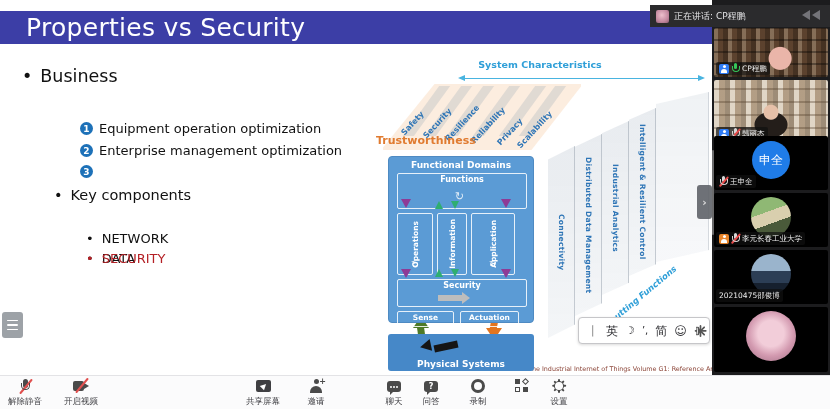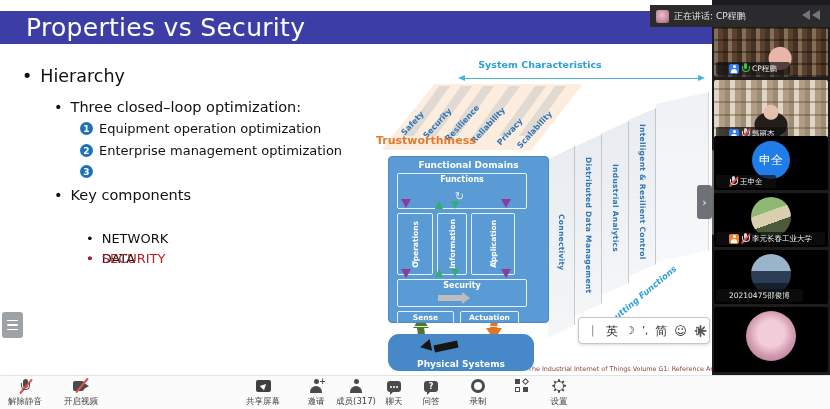--- a/index.html
+++ b/index.html
@@ -42,56 +42,56 @@
 
   .oplane{position:absolute;left:383px;top:84px;width:198px;height:66px;background:rgba(244,196,150,0.3);clip-path:polygon(26% 0,101% 0,75% 100%,-1% 100%);}
   .trustw{position:absolute;left:376px;top:134px;font-size:11px;font-weight:bold;color:#e07b30;}
   .wedge{position:absolute;top:86px;width:11px;height:50px;transform:skewX(-36deg);background:rgba(165,176,188,0.32);}
   .charlab{position:absolute;transform-origin:0 100%;transform:rotate(-47deg);font-size:8px;font-weight:bold;color:#2e75b6;white-space:nowrap;}
 
   .slab{position:absolute;background:linear-gradient(180deg,rgba(214,220,227,0.55),rgba(232,236,240,0.5));border-right:1px solid rgba(150,160,172,0.5);clip-path:polygon(0 7%,100% 0,100% 93%,0 100%);display:flex;align-items:center;justify-content:center;}
   .slab span{writing-mode:vertical-rl;font-weight:bold;font-size:7.5px;color:#2e75b6;white-space:nowrap;letter-spacing:.3px;}
   .crosscut{position:absolute;left:588px;top:334px;transform-origin:0 0;transform:rotate(-40deg);font-size:8.5px;font-weight:bold;font-style:italic;color:#2f9fd8;white-space:nowrap;}
 
-  .fdbox{position:absolute;left:388px;top:156px;width:161px;height:167px;background:#5b9bd5;border:1px solid #4e8ac2;border-radius:4px;box-sizing:border-box;z-index:5;}
+  .fdbox{position:absolute;left:388px;top:156px;width:146px;height:167px;background:#5b9bd5;border:1px solid #4e8ac2;border-radius:4px;box-sizing:border-box;z-index:5;}
   .fdtitle{position:absolute;left:0;top:3px;width:100%;text-align:center;font-size:9px;font-weight:bold;color:#fff;}
   .fcell{position:absolute;border:1px solid rgba(255,255,255,0.85);border-radius:2px;box-sizing:border-box;}
   .fcell .hlab{position:absolute;left:0;top:1px;width:100%;text-align:center;font-size:8px;font-weight:bold;color:#fff;}
   .fcell .vlab{position:absolute;left:0;top:0;width:100%;height:100%;display:flex;align-items:center;justify-content:center;}
   .fcell .vlab span{writing-mode:vertical-rl;transform:rotate(180deg);font-size:7.5px;font-weight:bold;color:#fff;}
   .cyc{position:absolute;font-size:11px;color:rgba(255,255,255,0.8);line-height:1;}
   .pa{position:absolute;width:0;height:0;border-left:5px solid transparent;border-right:5px solid transparent;border-top:9px solid #8e3a96;}
   .ga{position:absolute;width:0;height:0;border-left:4px solid transparent;border-right:4px solid transparent;}
   .ga.up{border-bottom:8px solid #2fae70;}
   .ga.down{border-top:8px solid #2fae70;}
   .ctlarrow{position:absolute;left:40px;top:15px;width:24px;height:6px;background:#bdbdbd;}
   .ctlarrow::after{content:"";position:absolute;right:-8px;top:-3px;width:0;height:0;border-left:8px solid #bdbdbd;border-top:6px solid transparent;border-bottom:6px solid transparent;}
 
   .bigarrow-stem{position:absolute;width:7px;height:15px;}
   .bigarrow-head{position:absolute;width:0;height:0;}
-  .physbox{position:absolute;left:388px;top:334px;width:146px;height:37px;background:#4688c8;border-radius:11px;z-index:6;}
+  .physbox{position:absolute;left:388px;top:334px;width:146px;height:37px;background:#4688c8;border-radius:3px;z-index:6;}
   .physlab{position:absolute;left:0;bottom:2px;width:100%;text-align:center;font-size:9px;font-weight:bold;color:#fff;}
   .pharr-bar{position:absolute;left:46px;top:9px;width:24px;height:7px;background:#151515;transform:rotate(-12deg);}
   .pharr-head{position:absolute;left:32px;top:6px;width:0;height:0;border-right:11px solid #151515;border-top:6px solid transparent;border-bottom:6px solid transparent;transform:rotate(-12deg);}
   .caption{position:absolute;left:528px;top:365px;width:184px;font-size:6.4px;color:#8b4437;white-space:nowrap;}
 
   
   .imebar{position:absolute;left:578px;top:317px;width:132px;height:27px;background:#fff;border:1px solid #c6c6c9;border-radius:4px;box-shadow:0 1px 3px rgba(0,0,0,0.15);display:flex;align-items:center;gap:7px;padding:0 8px;box-sizing:border-box;z-index:20;}
   .imebar .it{font-size:12px;color:#2e2e32;line-height:1;}
 
   
   .lefttoggle{position:absolute;left:2px;top:312px;width:21px;height:26px;background:rgba(140,146,152,0.85);border-radius:3px;display:flex;flex-direction:column;align-items:center;justify-content:center;gap:3px;z-index:20;}
   .lefttoggle span{width:11px;height:1.5px;background:#fff;border-radius:1px;}
   .collapsetab{position:absolute;left:697px;top:185px;width:15px;height:34px;background:rgba(95,99,104,0.9);border-radius:3px;color:#ddd;font-size:11px;font-weight:bold;display:flex;align-items:center;justify-content:center;z-index:20;}
 
   
   .sidebar{position:absolute;left:712px;top:0;width:118px;height:409px;background:#1c1c1e;z-index:10;}
   .scrolltick{position:absolute;left:0;top:150px;width:2px;height:85px;background:rgba(255,255,255,0.35);border-radius:1px;}
   .tile{position:absolute;left:2px;width:114px;background:#000;border-radius:2px;overflow:hidden;}
-  .nlabel{position:absolute;left:2px;bottom:2px;height:13px;display:flex;align-items:center;gap:2px;background:rgba(15,15,15,0.7);border-radius:2px;padding:0 13px;font-size:7.5px;color:#eee;white-space:nowrap;max-width:108px;overflow:hidden;margin-top:11px;}
+  .nlabel{position:absolute;left:2px;bottom:2px;height:13px;display:flex;align-items:center;gap:2px;background:rgba(15,15,15,0.7);border-radius:2px;padding:0 3px;font-size:7.5px;color:#eee;white-space:nowrap;max-width:108px;overflow:hidden;margin-top:11px;}
   .badge{width:10px;height:10px;border-radius:2px;position:relative;flex:0 0 auto;}
   .badge.blue{background:#2f7cf6;}
   .badge.orange{background:#e8842a;}
   .badge::before{content:"";position:absolute;left:3.5px;top:1.5px;width:3px;height:3px;border-radius:50%;background:#fff;}
   .badge::after{content:"";position:absolute;left:2px;bottom:1px;width:6px;height:4px;border-radius:3px 3px 0 0;background:#fff;}
   .mic{width:9px;height:11px;position:relative;flex:0 0 auto;}
   .mic::before{content:"";position:absolute;left:3px;top:0;width:3px;height:6px;border-radius:1.5px;background:#d7d7d7;}
   .mic::after{content:"";position:absolute;left:1px;top:3px;width:6px;height:5px;border:1px solid #d7d7d7;border-top:none;border-radius:0 0 4px 4px;}
   .mic.on::before{background:#35c759;}
   .mic.on::after{border-color:#35c759;}
@@ -148,22 +148,21 @@
 <body>
 
 <div class="screen">
 
 
   <div class="slide">
     <div class="titlebar">
       <div class="ttext">Properties vs Security</div>
     </div>
 
-    <div class="bullet" style="left:22px;top:56px;font-size:17.5px;">Hierarchy</div>
-    <div class="bullet" style="left:54px;top:89px;font-size:14.5px;">Three closed–loop optimization:</div>
+    <div class="bullet" style="left:22px;top:56px;font-size:17.5px;">Business</div>
 
     <div class="numrow" style="left:80px;top:111px;">
       <span class="numcirc">1</span>
       <span class="numtext">Equipment operation optimization</span>
     </div>
     <div class="numrow" style="left:80px;top:133px;">
       <span class="numcirc">2</span>
       <span class="numtext">Enterprise management optimization</span>
     </div>
     <div class="numrow" style="left:80px;top:155px;">
@@ -381,26 +380,20 @@
     </div>
 
     <div class="tb-item" style="left:296px;width:40px;">
       <span class="icwrap">
           <span class="tperson">
             <span class="plus">+</span>
           </span>
         </span>
       <span class="tb-label">邀请</span>
     </div>
-    <div class="tb-item" style="left:332px;width:48px;">
-      <span class="icwrap">
-          <span class="tperson"></span>
-        </span>
-      <span class="tb-label">成员(317)</span>
-    </div>
     <div class="tb-item" style="left:372px;width:44px;">
       <span class="icwrap">
           <span class="tchat"></span>
         </span>
       <span class="tb-label">聊天</span>
     </div>
     <div class="tb-item" style="left:409px;width:44px;">
       <span class="icwrap">
           <span class="tqa">?</span>
         </span>

